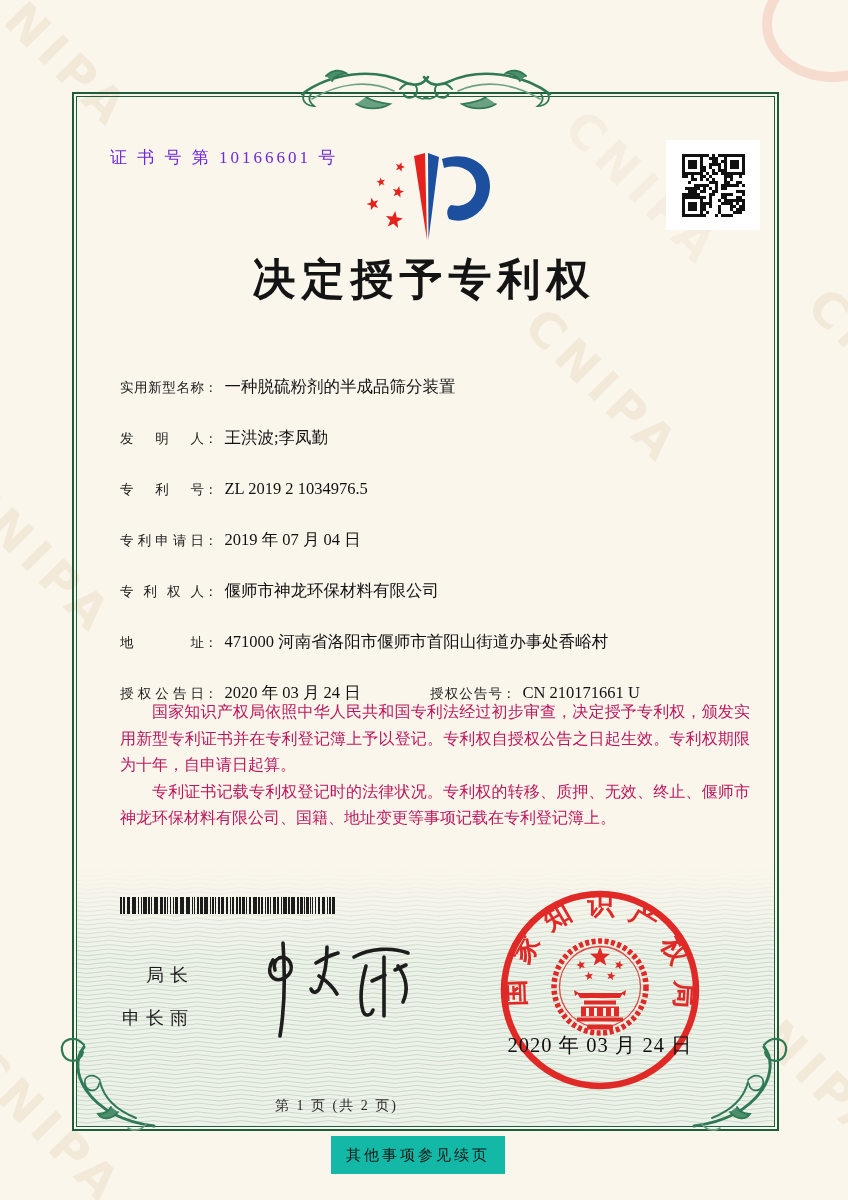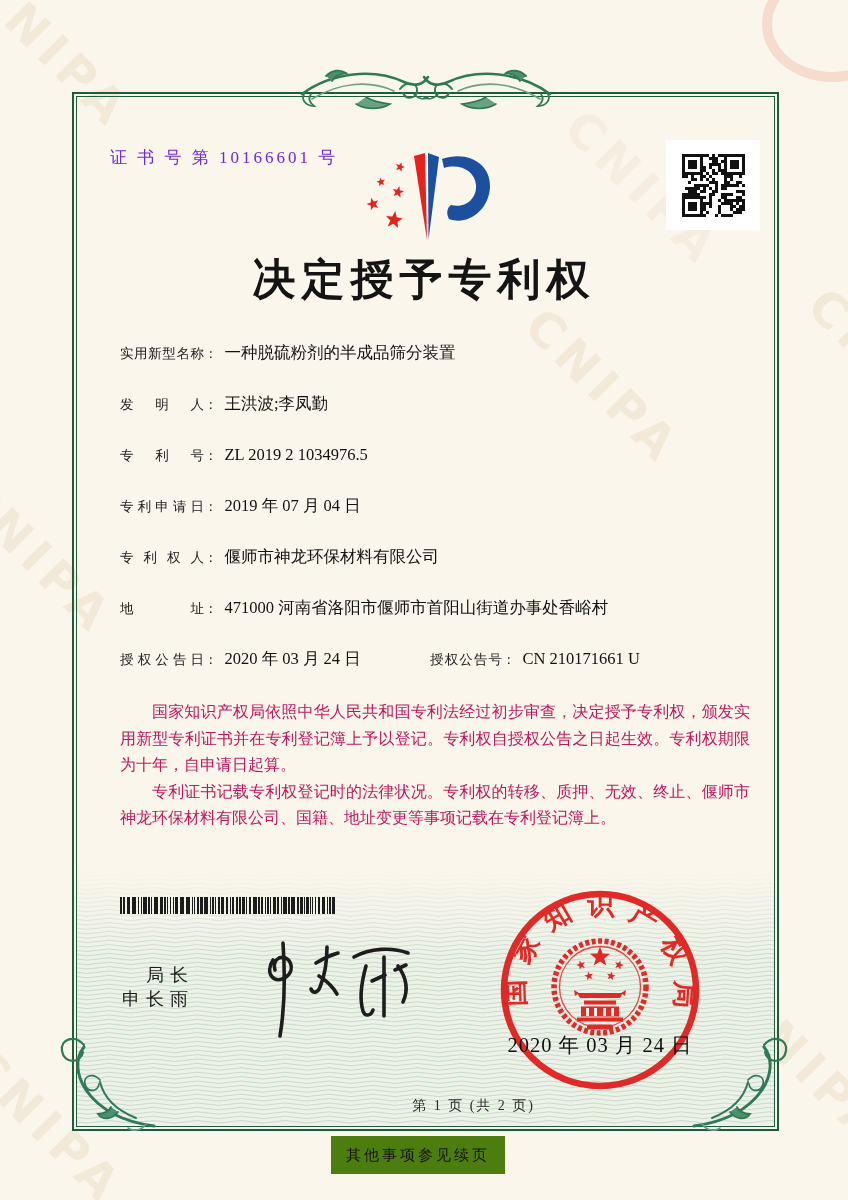--- a/index.html
+++ b/index.html
@@ -27,47 +27,47 @@
         letter-spacing:3px;color:#6d28d9;}
 
   .qr-panel{position:absolute;left:666px;top:140px;width:94px;height:90px;background:#fff;
         z-index:5;display:flex;align-items:center;justify-content:center;}
 
   .logo{position:absolute;left:364px;top:142px;z-index:5;}
 
   .title{position:absolute;left:0;top:251px;width:848px;text-align:center;z-index:5;
         font-size:43px;font-weight:bold;letter-spacing:6px;color:#141414;}
 
-  .fields{position:absolute;left:120px;top:342px;width:640px;z-index:5;color:#1d1d1d;}
+  .fields{position:absolute;left:120px;top:376px;width:640px;z-index:5;color:#1d1d1d;}
   .frow{position:relative;line-height:21px;margin-bottom:29px;white-space:nowrap;}
   .flabel{display:inline-block;width:84px;font-size:13.5px;text-align:justify;
         text-align-last:justify;vertical-align:baseline;color:#222;}
   .fcolon{font-size:13.5px;color:#222;}
   .fvalue{font-size:16.5px;margin-left:7px;color:#111;}
   .fgroup2{position:absolute;left:310px;top:0;}
 
   .body-text{position:absolute;left:120px;top:699px;width:630px;z-index:5;color:#be185d;}
   .body-text p{margin:0;font-size:16px;line-height:26.5px;text-align:justify;text-indent:2em;}
 
   .barcode{position:absolute;left:120px;top:897px;z-index:5;}
 
   .signer{position:absolute;left:122px;top:963px;z-index:5;color:#1c1c1c;}
   .signer-title{font-size:18px;letter-spacing:6px;text-align:right;}
-  .signer-name{font-size:18px;letter-spacing:6px;}
+  .signer-name{font-size:18px;letter-spacing:6px;margin-top:19px;}
 
   .signature{position:absolute;left:250px;top:936px;z-index:5;}
 
   .seal{position:absolute;left:497px;top:887px;z-index:6;opacity:.94;}
   .seal-date{position:absolute;left:600px;top:1031px;transform:translateX(-50%);z-index:7;
         font-size:20.5px;letter-spacing:1px;color:#101010;white-space:nowrap;}
 
-  .page-footer{position:absolute;left:275px;top:1097px;width:260px;text-align:right;
+  .page-footer{position:absolute;left:275px;top:1097px;width:260px;text-align:left;
         z-index:5;font-size:14px;letter-spacing:2px;color:#2a2a2a;}
 
-  .cont-note{position:absolute;left:331px;top:1136px;width:174px;height:38px;background:#4d7c0f;
+  .cont-note{position:absolute;left:331px;top:1136px;width:174px;height:38px;background:#14b8a6;
         z-index:5;display:flex;align-items:center;justify-content:center;
         font-size:15px;letter-spacing:3px;color:#151515;}
 
   .orn-top{position:absolute;left:296px;top:64px;z-index:4;}
   .orn-bl{position:absolute;left:58px;top:1012px;z-index:4;}
   .orn-br{position:absolute;left:690px;top:1012px;z-index:4;}
 
   .ghost-stamp{position:absolute;left:762px;top:-34px;width:120px;height:96px;z-index:2;
         border:10px solid rgba(226,80,56,.16);border-radius:50%;}
 </style>

